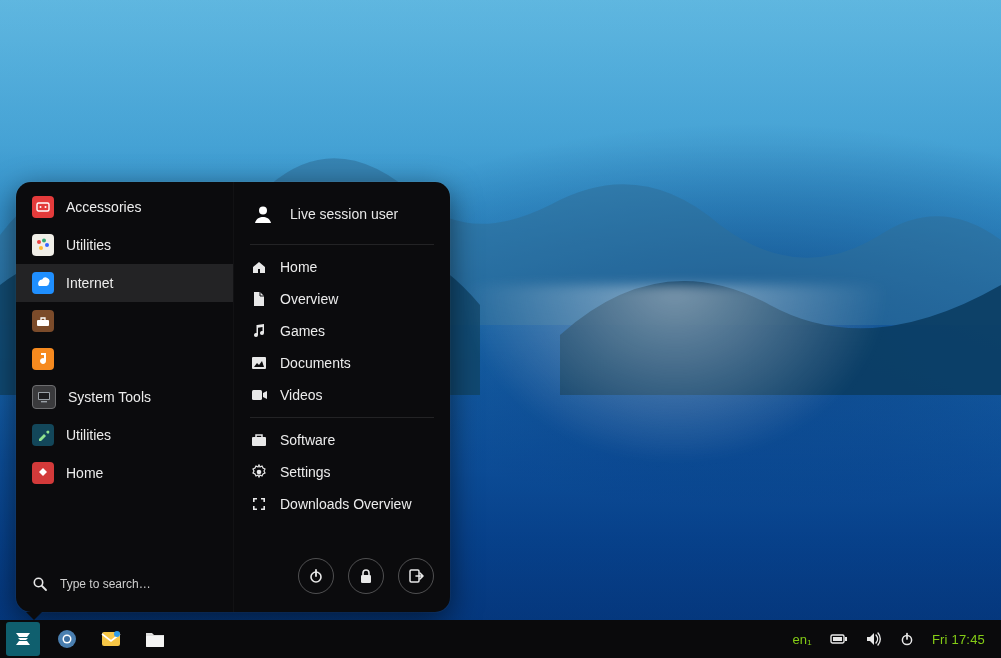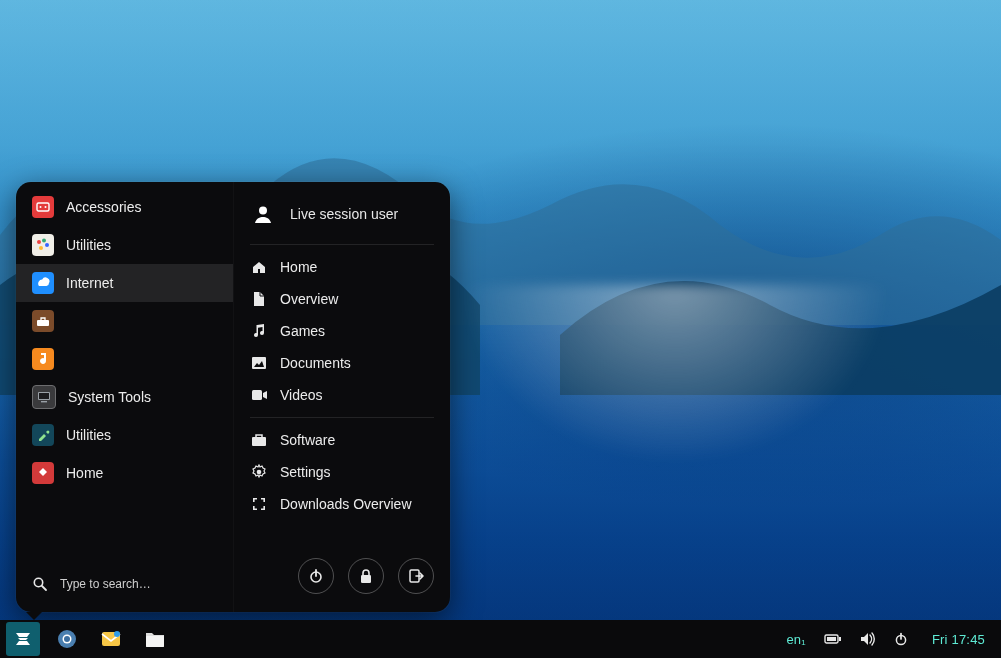--- a/index.html
+++ b/index.html
@@ -26,21 +26,21 @@
   .mtn.back{top:115px;height:210px;opacity:.55}
   .mtn.front{top:175px;height:220px;opacity:.9}
   .mtn svg{width:100%;height:100%}
   .shine{position:absolute;top:285px;left:460px;width:430px;height:180px;background:radial-gradient(ellipse at top,rgba(255,255,255,.45),rgba(255,255,255,0) 70%);filter:blur(6px);pointer-events:none}
 
   
   .taskbar{position:absolute;left:0;right:0;bottom:0;height:38px;background:#0a0a0c;display:flex;align-items:center;color:#e8e8e8;font-size:13px;}
   .tb-left{display:flex;align-items:center;gap:10px;padding-left:6px}
   .tb-btn{width:34px;height:34px;display:flex;align-items:center;justify-content:center;border-radius:3px}
   .tb-spacer{flex:1}
-  .tb-right{display:flex;align-items:center;gap:18px;padding-right:16px;font-size:13px;color:#5eead4}
+  .tb-right{display:flex;align-items:center;gap:18px;padding-right:16px;font-size:13px;color:#84cc16}
   .tb-right svg{display:block}
   .tb-right .txt{letter-spacing:.2px}
 
   
   .menu{
     position:absolute;left:16px;bottom:46px;width:434px;height:430px;
     background:#0b0b0d;border-radius:15px;box-shadow:0 8px 30px rgba(0,0,0,.55),0 0 0 1px rgba(255,255,255,.04);
     display:flex;font-size:14px;color:#e8e8e8;
   }
   .menu:after{content:"";position:absolute;bottom:-8px;left:10px;border:8px solid transparent;border-top-color:#0b0b0d;border-bottom:none}
@@ -324,16 +324,16 @@
             <path d="M1 5h3l4-4v12l-4-4H1z" fill="#e8e8e8"></path>
             <path d="M10 3a6 6 0 010 8M12 1a9 9 0 010 12" fill="none" stroke="#e8e8e8" stroke-width="1.4" stroke-linecap="round"></path>
           </svg>
         </span>
       <span>
           <svg width="14" height="14" viewBox="0 0 14 14">
             <circle cx="7" cy="8" r="4.6" fill="none" stroke="#e8e8e8" stroke-width="1.5"></circle>
             <line x1="7" y1="1.5" x2="7" y2="7" stroke="#e8e8e8" stroke-width="1.7" stroke-linecap="round"></line>
           </svg>
         </span>
-      <span class="txt" style="margin-left:6px">Fri 17:45</span>
+      <span class="txt" style="">Fri 17:45</span>
     </div>
   </div>
 </div>
 
 </body></html>

